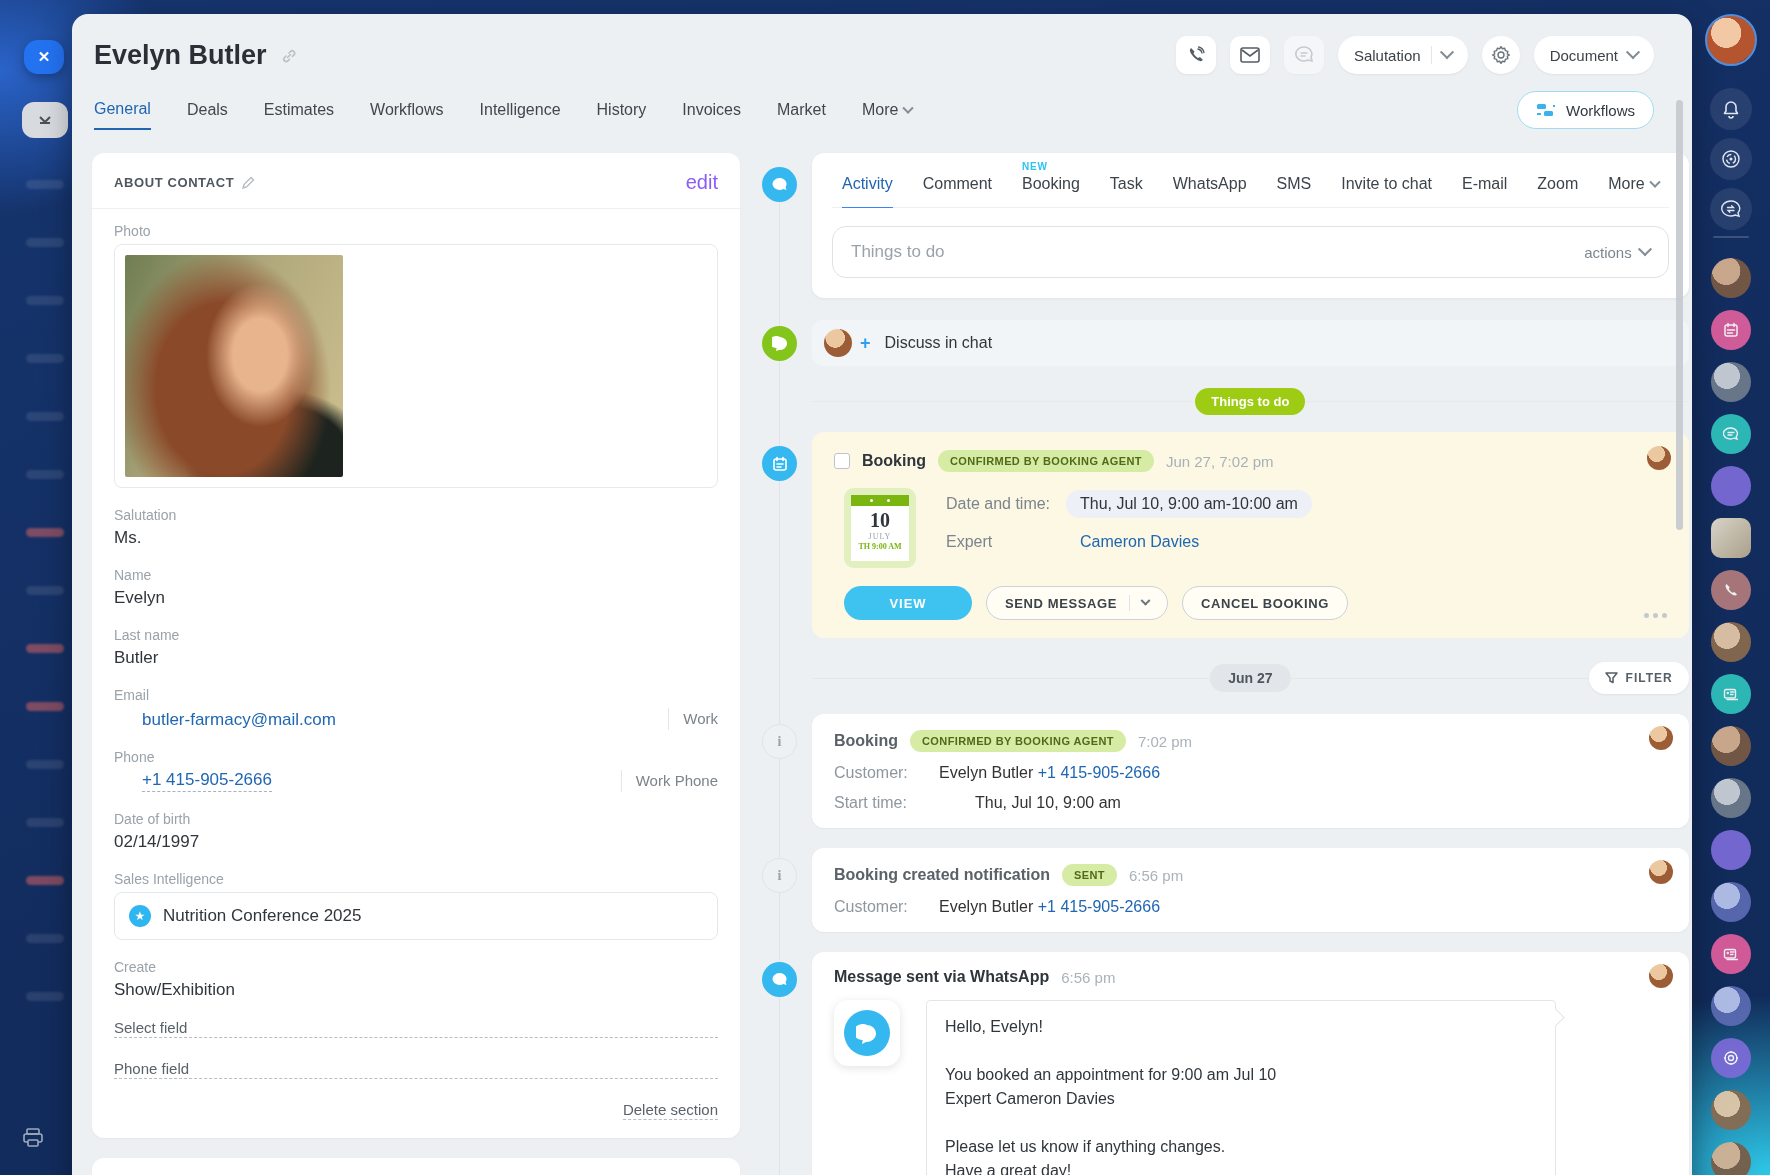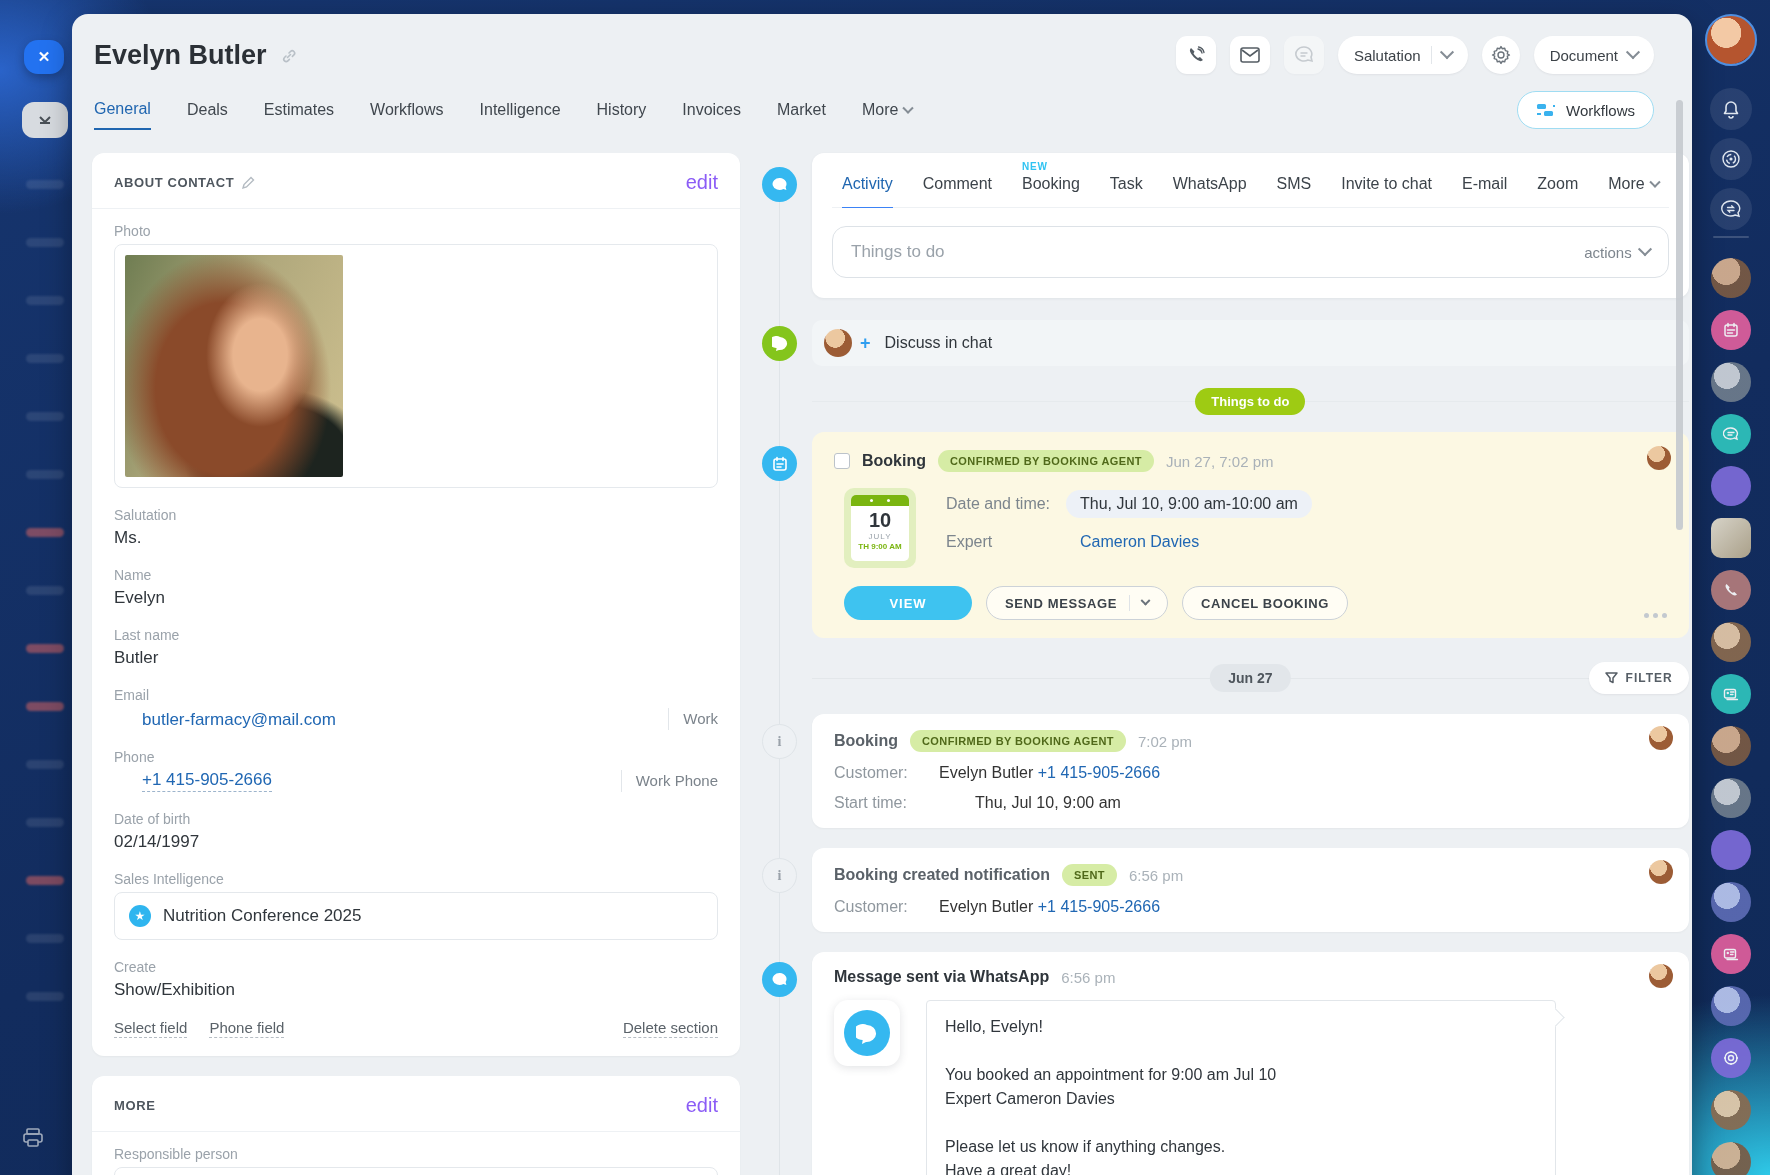--- a/index.html
+++ b/index.html
@@ -70,21 +70,21 @@
       radial-gradient(90px 120px at 62% 45%, #e8b48e 0 30%, rgba(0,0,0,0) 60%),
       radial-gradient(150px 190px at 45% 60%, #8a4a2a 0 45%, rgba(0,0,0,0) 72%),
       radial-gradient(120px 90px at 70% 92%, #1d241f 0 60%, rgba(0,0,0,0) 78%),
       linear-gradient(115deg, #6f7d52 0%, #b0a87c 45%, #cfc190 100%); }
   .tagline { display:flex; align-items:flex-end;margin-left:28px; }
   .tagline .tag { margin-left:auto; color:#7b838b; font-size:15px; border-left:1px solid #e2e6ea; padding-left:14px; line-height:22px; }
   .blue { color:#2067b3; text-decoration:none; }
   .dotted { border-bottom:1px dashed #9db4cc; padding-bottom:1px; }
   .si-box { border:1px solid #e4e8ec; border-radius:8px; height:48px; display:flex; align-items:center; gap:12px; padding:0 14px; margin-top:4px; }
   .si-ic { width:22px; height:22px; border-radius:50%; background:#2fb5ef; color:#fff; font-size:12px; display:flex; align-items:center; justify-content:center; }
-  .links-row { display:flex; gap:22px; font-size:15px; color:#5a6269; margin-top:4px; }
+  .links-row { display:flex; gap:22px; font-size:15px; color:#5a6269; margin-top:4px;flex-direction:column; }
   .links-row .dlink { border-bottom:1px dashed #b6bdc4; padding-bottom:1px; }
   .links-row .right { margin-left:auto; }
   .resp-box { border:1px solid #e4e8ec; border-radius:8px; padding:12px 14px; display:flex; align-items:center; gap:12px; margin-top:4px; }
   .ava { width:26px; height:26px; border-radius:50%; background:radial-gradient(circle at 40% 32%, #ecc8a0 0 38%, #9c5c35 39% 78%, #6b3a22 79%); flex:none; }
   
   .node { position:absolute; left:0; width:35px; height:35px; border-radius:50%; display:flex; align-items:center; justify-content:center; color:#fff; z-index:2; }
   .node.blue { background:#35b8f0; } .node.green { background:#84c51c; }
   .node.info { background:#eef1f4; border:1px solid #dfe4e8; color:#9aa2aa; font-size:14px; font-weight:bold; font-family:"Liberation Serif",serif; }
   .panel { position:relative; margin-left:0; background:#fff; border-radius:12px; box-shadow:0 1px 3px rgba(60,70,80,.07); padding:0 20px 20px 20px; }
   .atabs { display:flex; align-items:flex-end; gap:30px; font-size:16px; color:#3c434a; padding:22px 10px 0 10px; border-bottom:1px solid #eef1f4; }
@@ -103,21 +103,21 @@
   
   .bk-card { position:relative; background:#fcf8e3; border-radius:12px; padding:18px 22px 18px 22px; }
   .bk-hd { display:flex; align-items:center; gap:12px; }
   .cbx { width:16px; height:16px; border:1px solid #bcc3ca; border-radius:3px; background:#fff; }
   .bk-title { font-size:16px; font-weight:bold; color:#2f353b; }
   .limepill { background:#d6ecA5; background:#d6eca5; color:#50691a; font-size:11px; font-weight:bold; letter-spacing:.4px; padding:5px 12px; border-radius:12px; white-space:nowrap; }
   .bk-time { color:#a9b1b8; font-size:15px; }
   .bk-ava { position:absolute; right:18px; top:14px; }
   .bk-body { display:flex; margin:16px 0 0 10px; }
   .mini-cal { width:72px; height:80px; background:#e2efbf; border-radius:10px; padding:7px; flex:none; }
-  .mini-cal .paper { background:#fff; border-radius:5px; height:100%; overflow:hidden; text-align:center; }
+  .mini-cal .paper { background:#fff; border-radius:0; height:100%; overflow:hidden; text-align:center;font-family:Liberation Serif, serif; }
   .mini-cal .bar { height:11px; background:#7ab510; display:flex; align-items:center; justify-content:center; gap:14px; }
   .mini-cal .bar i { width:3px; height:3px; border-radius:50%; background:#fff; }
   .mini-cal .day { font-size:20px; font-weight:bold; color:#2f353b; line-height:24px; margin-top:2px; }
   .mini-cal .mon { font-size:8px; color:#9aa2aa; letter-spacing:1px; }
   .mini-cal .tim { font-size:8px; font-weight:bold; color:#7ab510; margin-top:1px; }
   .bk-grid { margin-left:30px; font-size:16px; }
   .bk-row { display:flex; align-items:center; height:32px; }
   .bk-lab { width:120px; color:#7c858d; }
   .dt-pill { background:#edf1f7; border-radius:14px; padding:5px 14px; color:#2f353b; }
   .bk-btns { display:flex; align-items:center; gap:14px; margin:18px 0 0 10px; }

